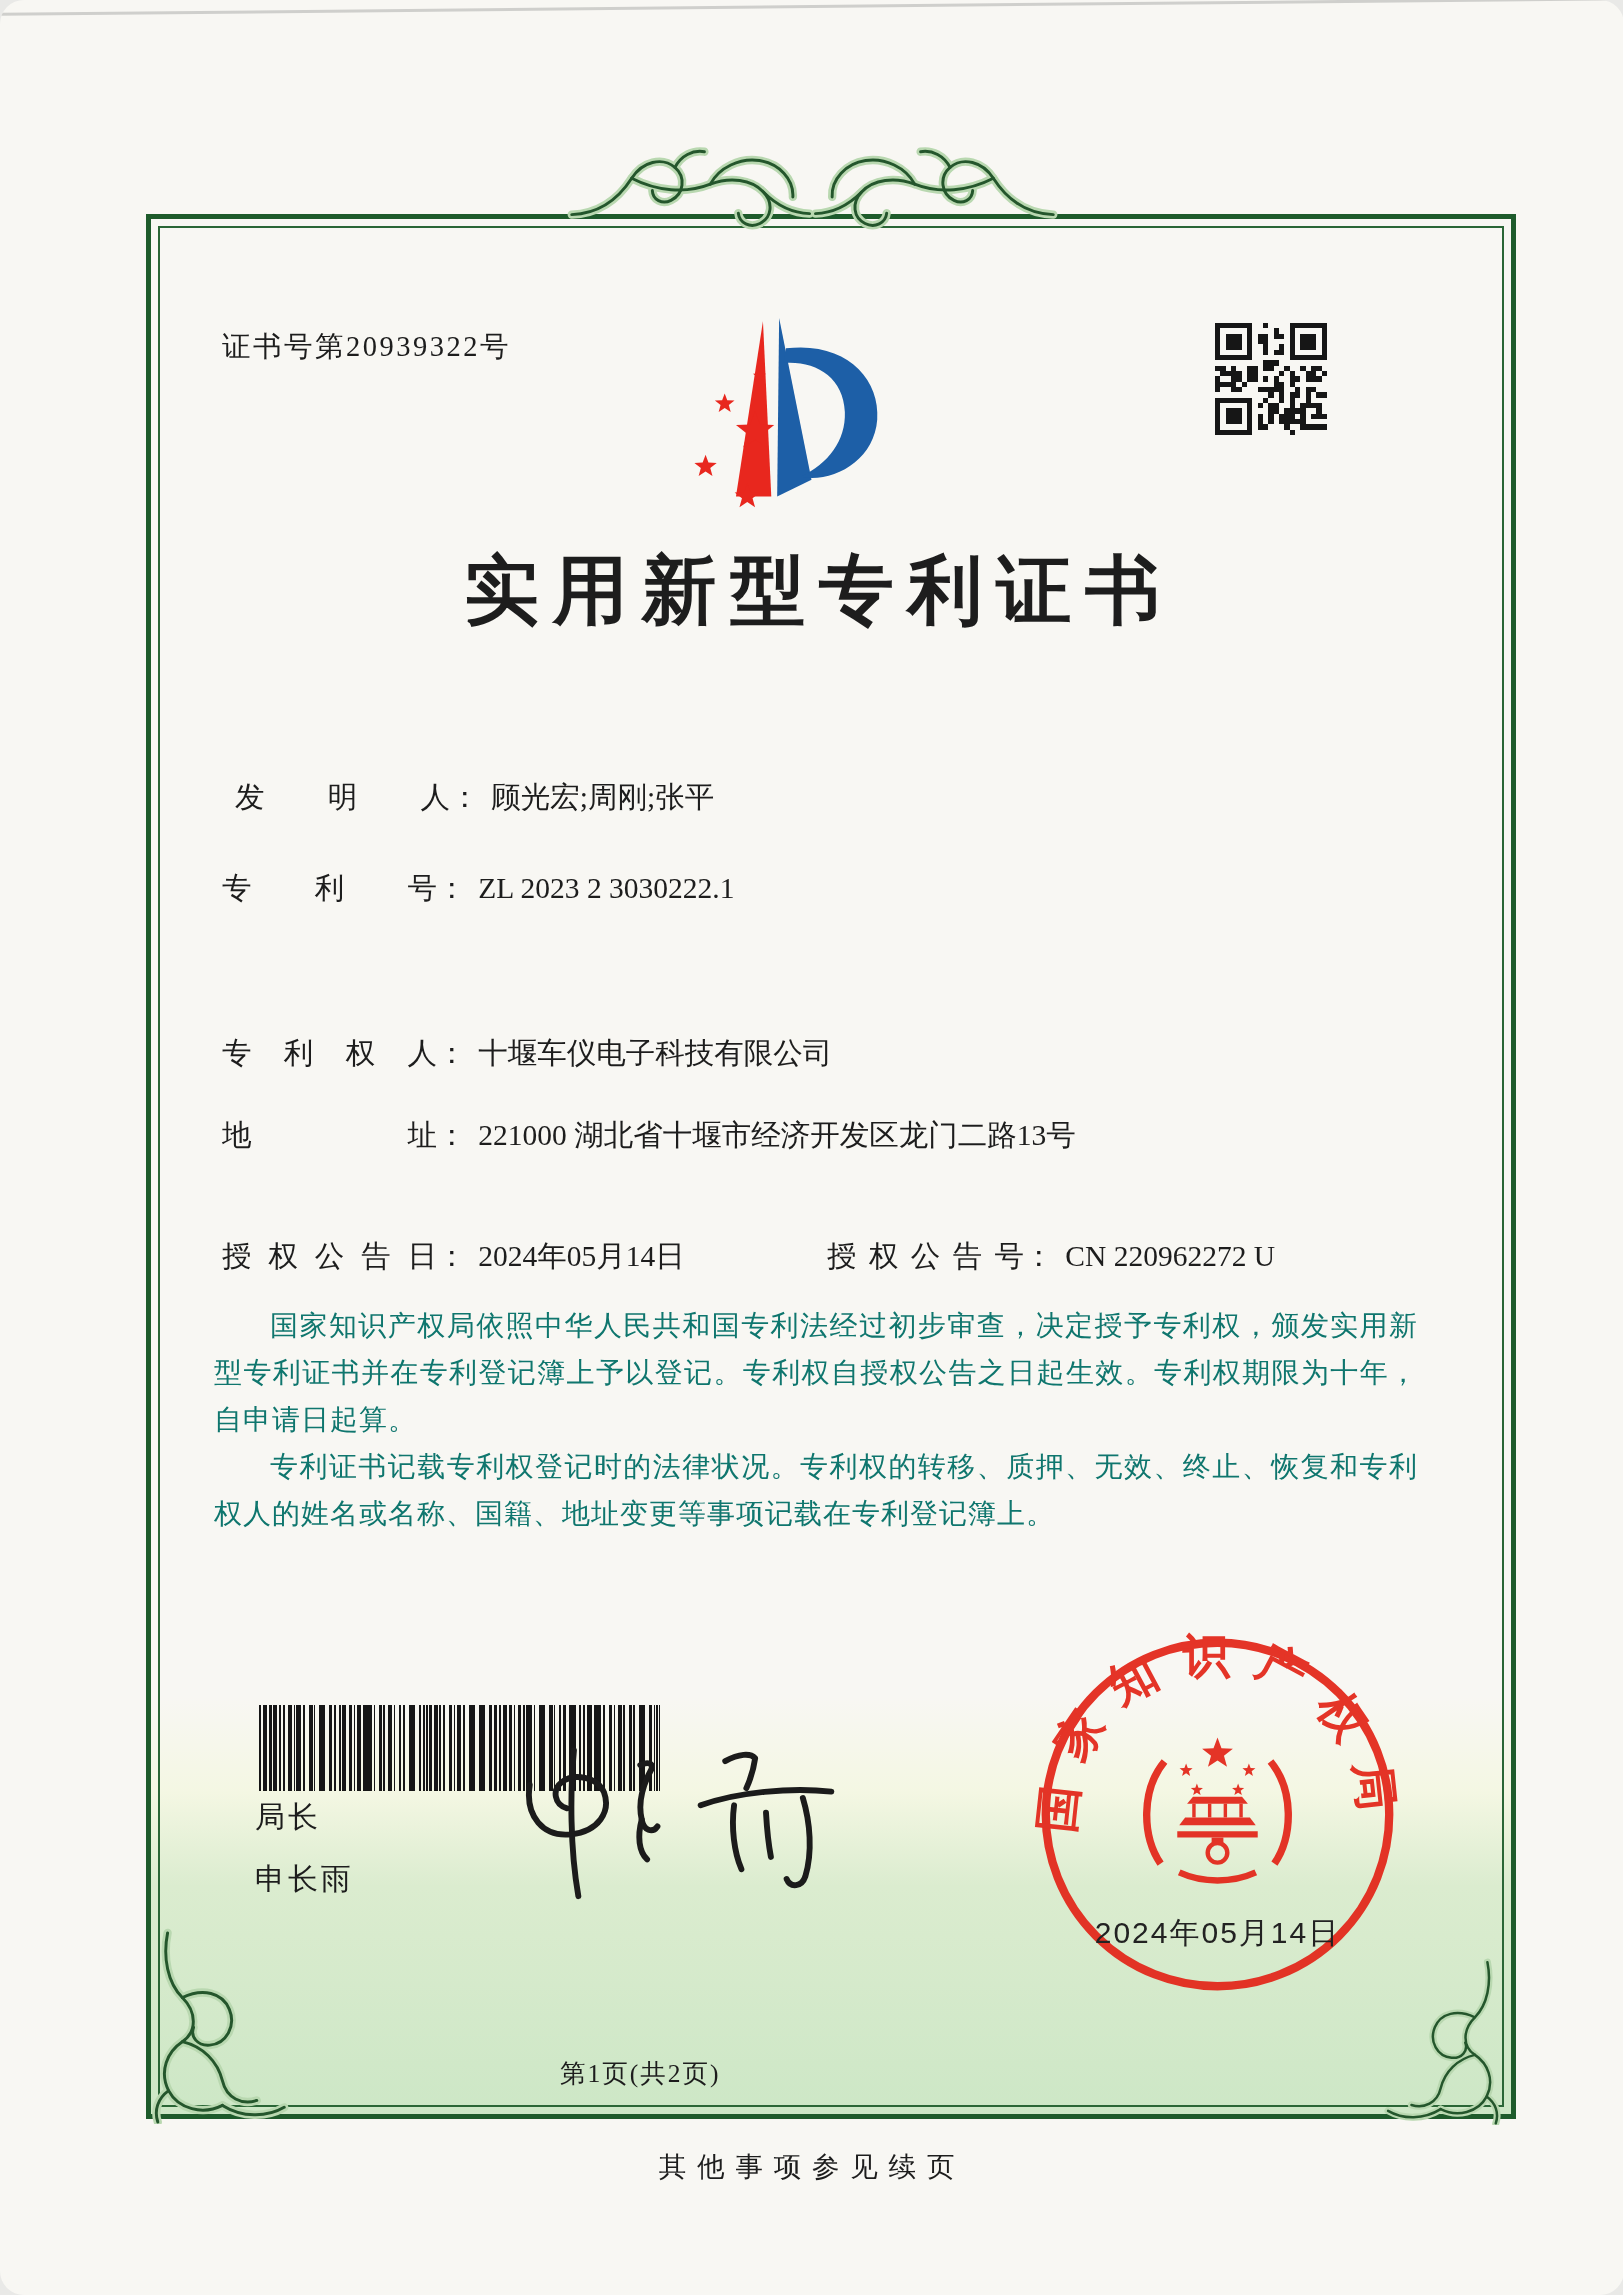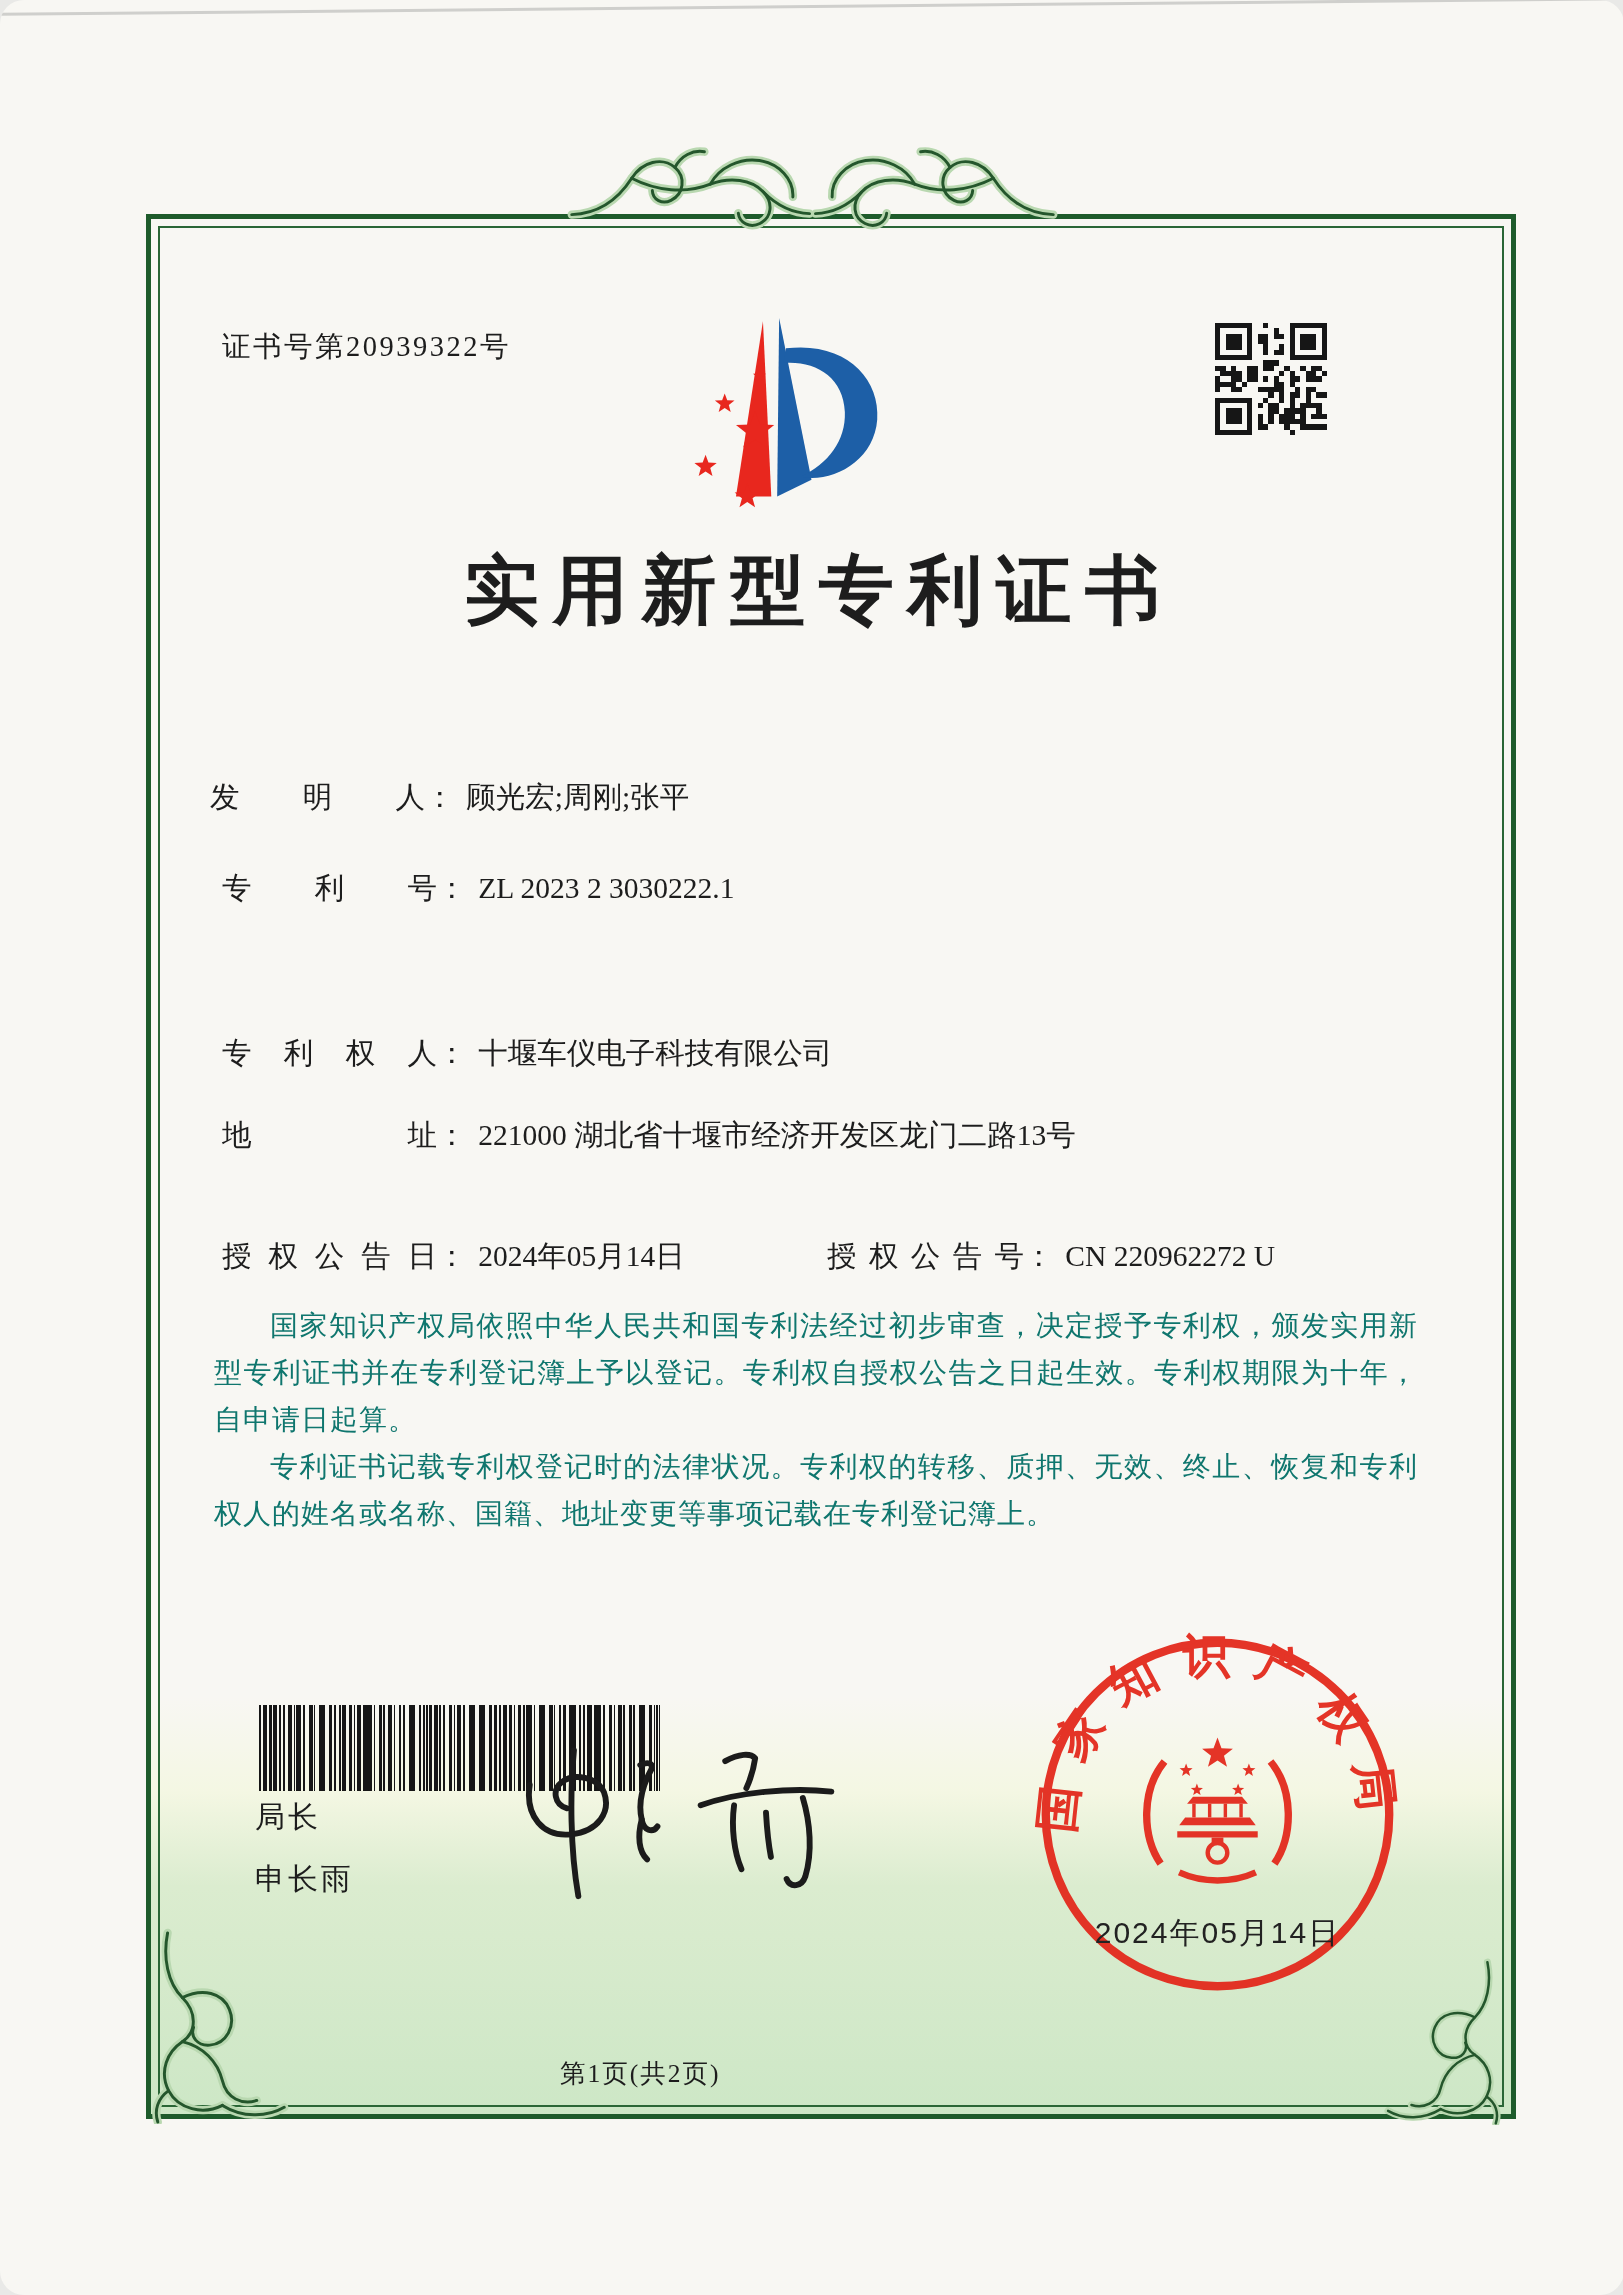--- a/index.html
+++ b/index.html
@@ -228,21 +228,21 @@
         <rect x="17" y="19" width="1" height="1"></rect>
         <rect x="18" y="19" width="1" height="1"></rect>
         <rect x="19" y="19" width="1" height="1"></rect>
         <rect x="20" y="19" width="1" height="1"></rect>
         <rect x="14" y="20" width="1" height="1"></rect>
       </g>
   </svg>
 
   <div class="title">实用新型专利证书</div>
 
-  <div class="frow" style="left:210px;top:778px;">
+  <div class="frow" style="left:235px;top:778px;">
     <span class="flabel">发明人</span><span>：</span><span class="fvalue">顾光宏;周刚;张平</span>
   </div>
   <div class="frow" style="left:222px;top:869px;">
     <span class="flabel">专利号</span><span>：</span><span class="fvalue">ZL 2023 2 3030222.1</span>
   </div>
   <div class="frow" style="left:222px;top:1034px;">
     <span class="flabel">专利权人</span><span>：</span><span class="fvalue">十堰车仪电子科技有限公司</span>
   </div>
   <div class="frow" style="left:222px;top:1116px;">
     <span class="flabel">地址</span><span>：</span><span class="fvalue">221000 湖北省十堰市经济开发区龙门二路13号</span>
@@ -333,14 +333,15 @@
         <path d="M42,332 C20,348 12,372 20,396"></path>
       </g>
     </defs>
     <g transform="translate(300,0) scale(-1,1)">
       <use href="#cornamentR" class="orn-under"></use>
       <use href="#cornamentR" class="orn-over"></use>
     </g>
   </svg>
 
   <div class="pagenum">第1页(共2页)</div>
+  <div class="footnote">其他事项参见续页</div>
 </div>
 
 
 </body></html>

